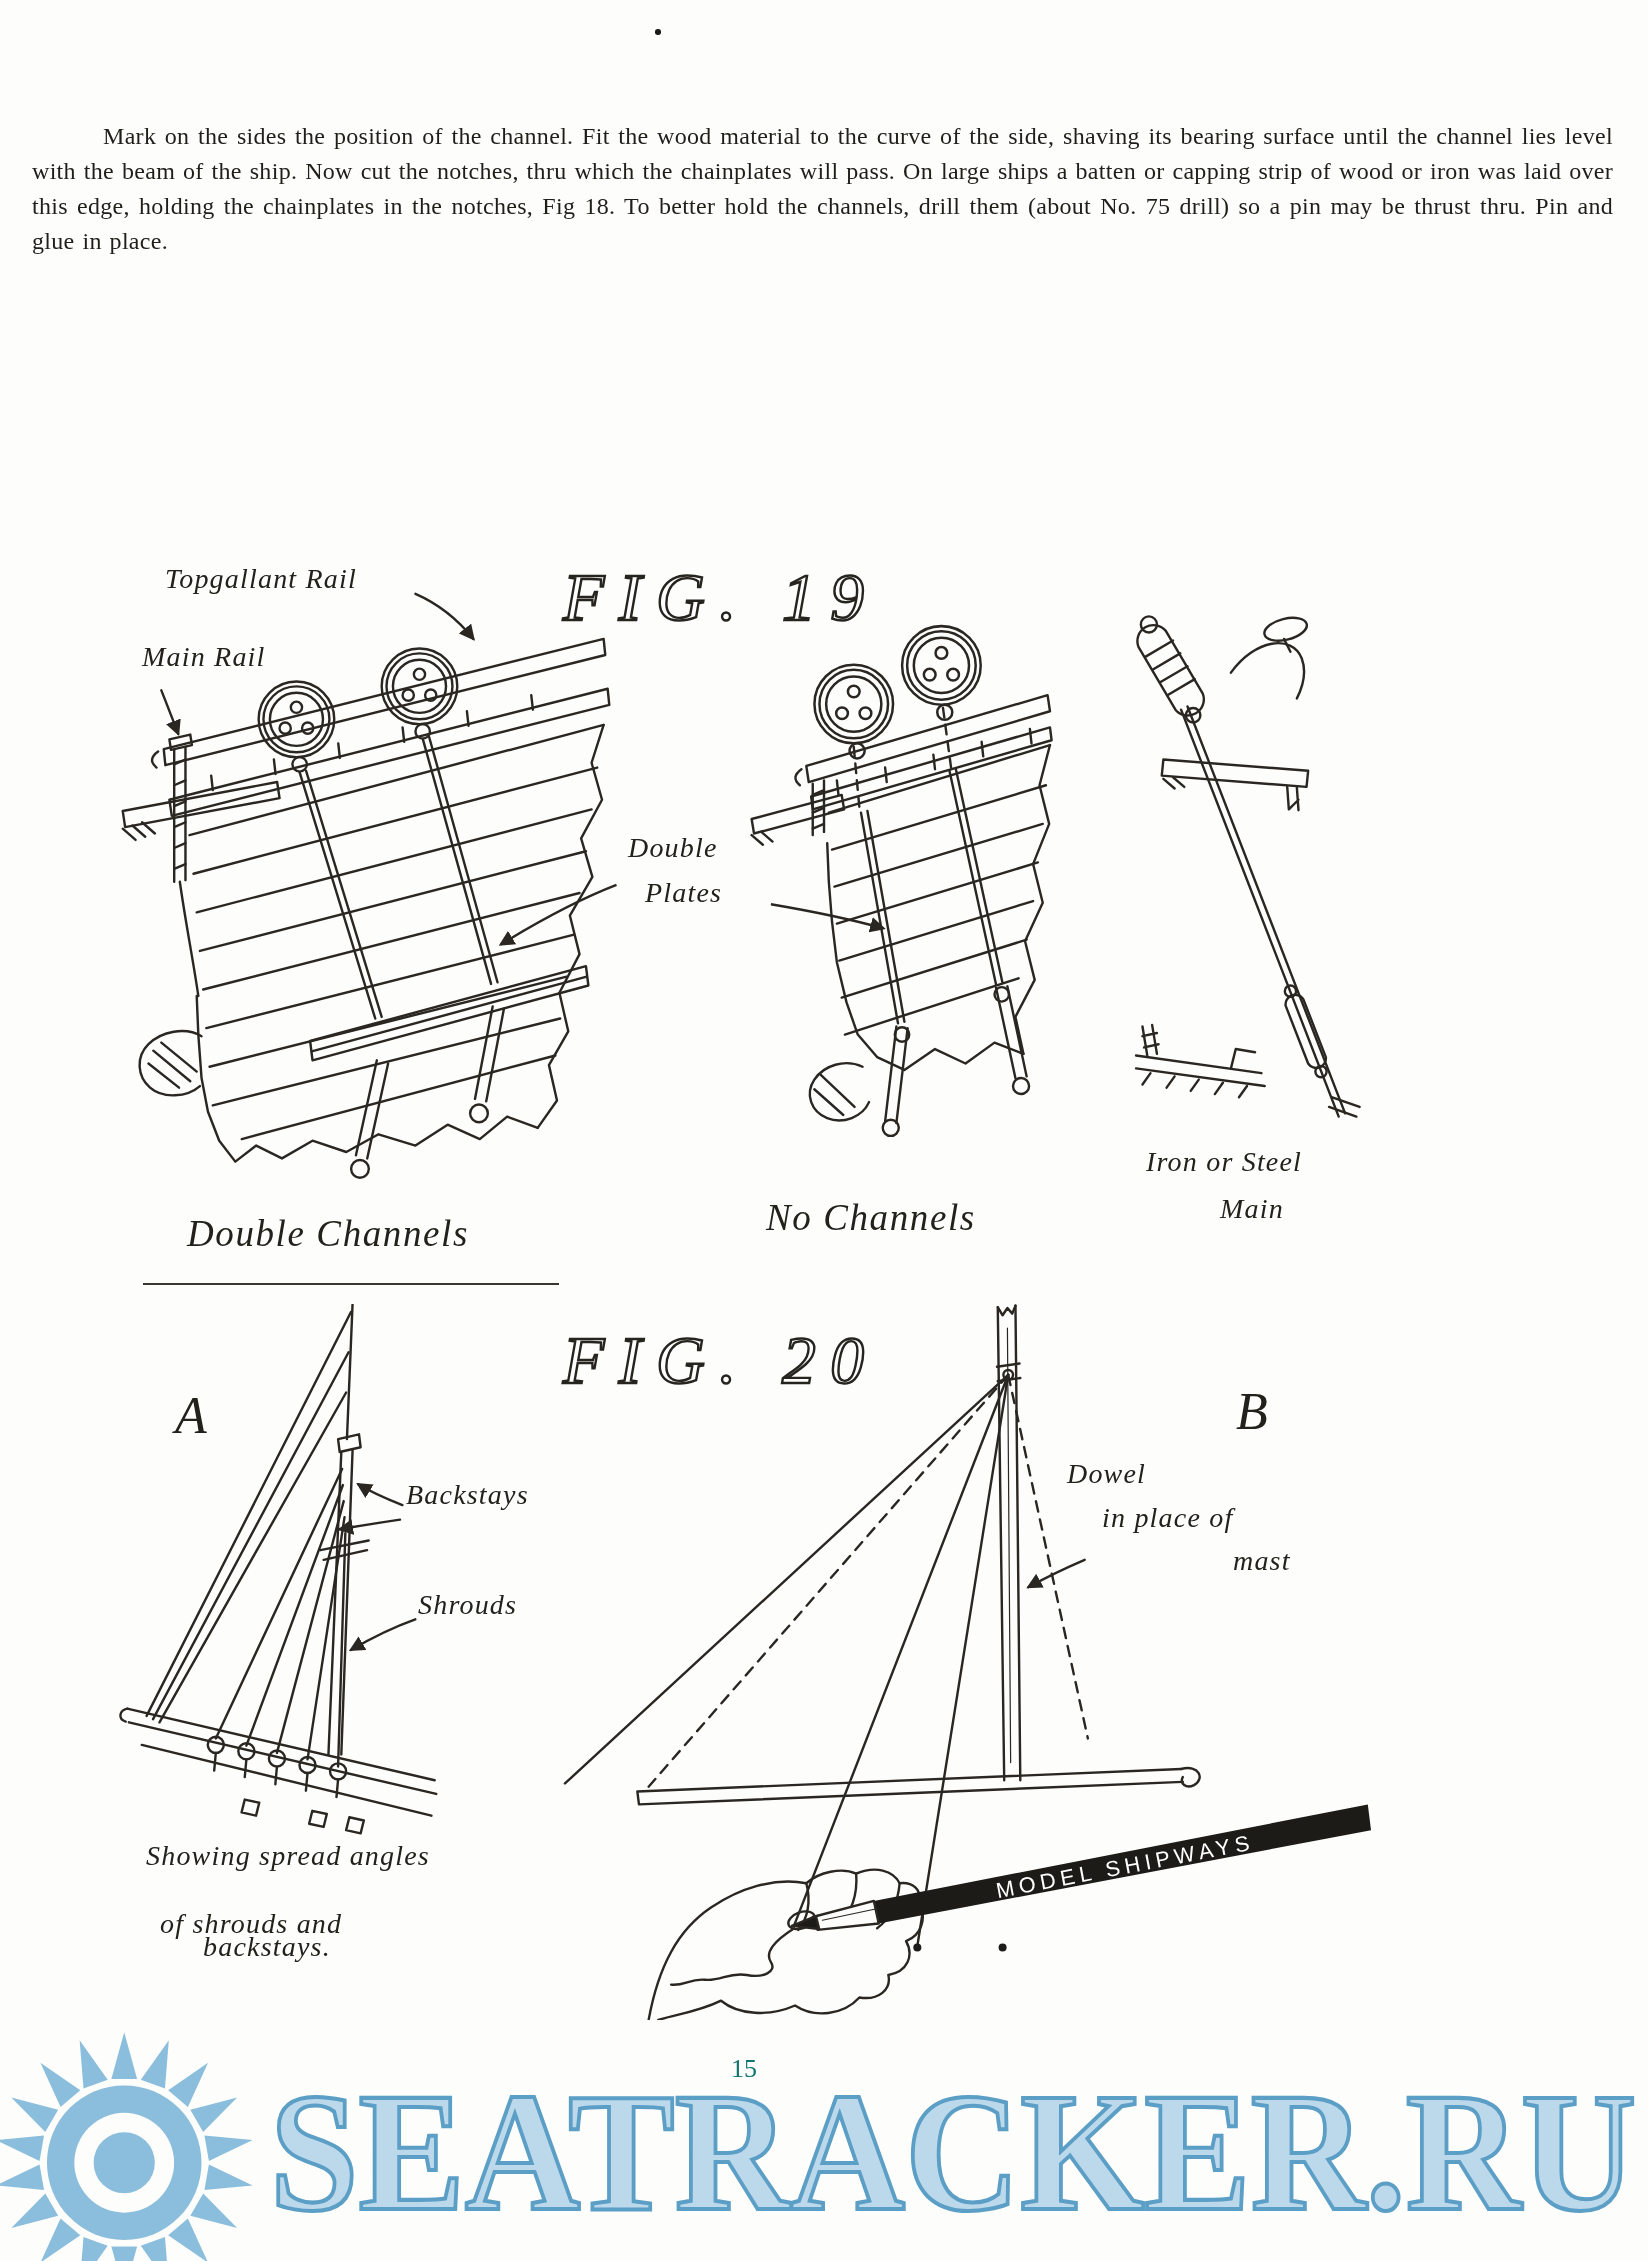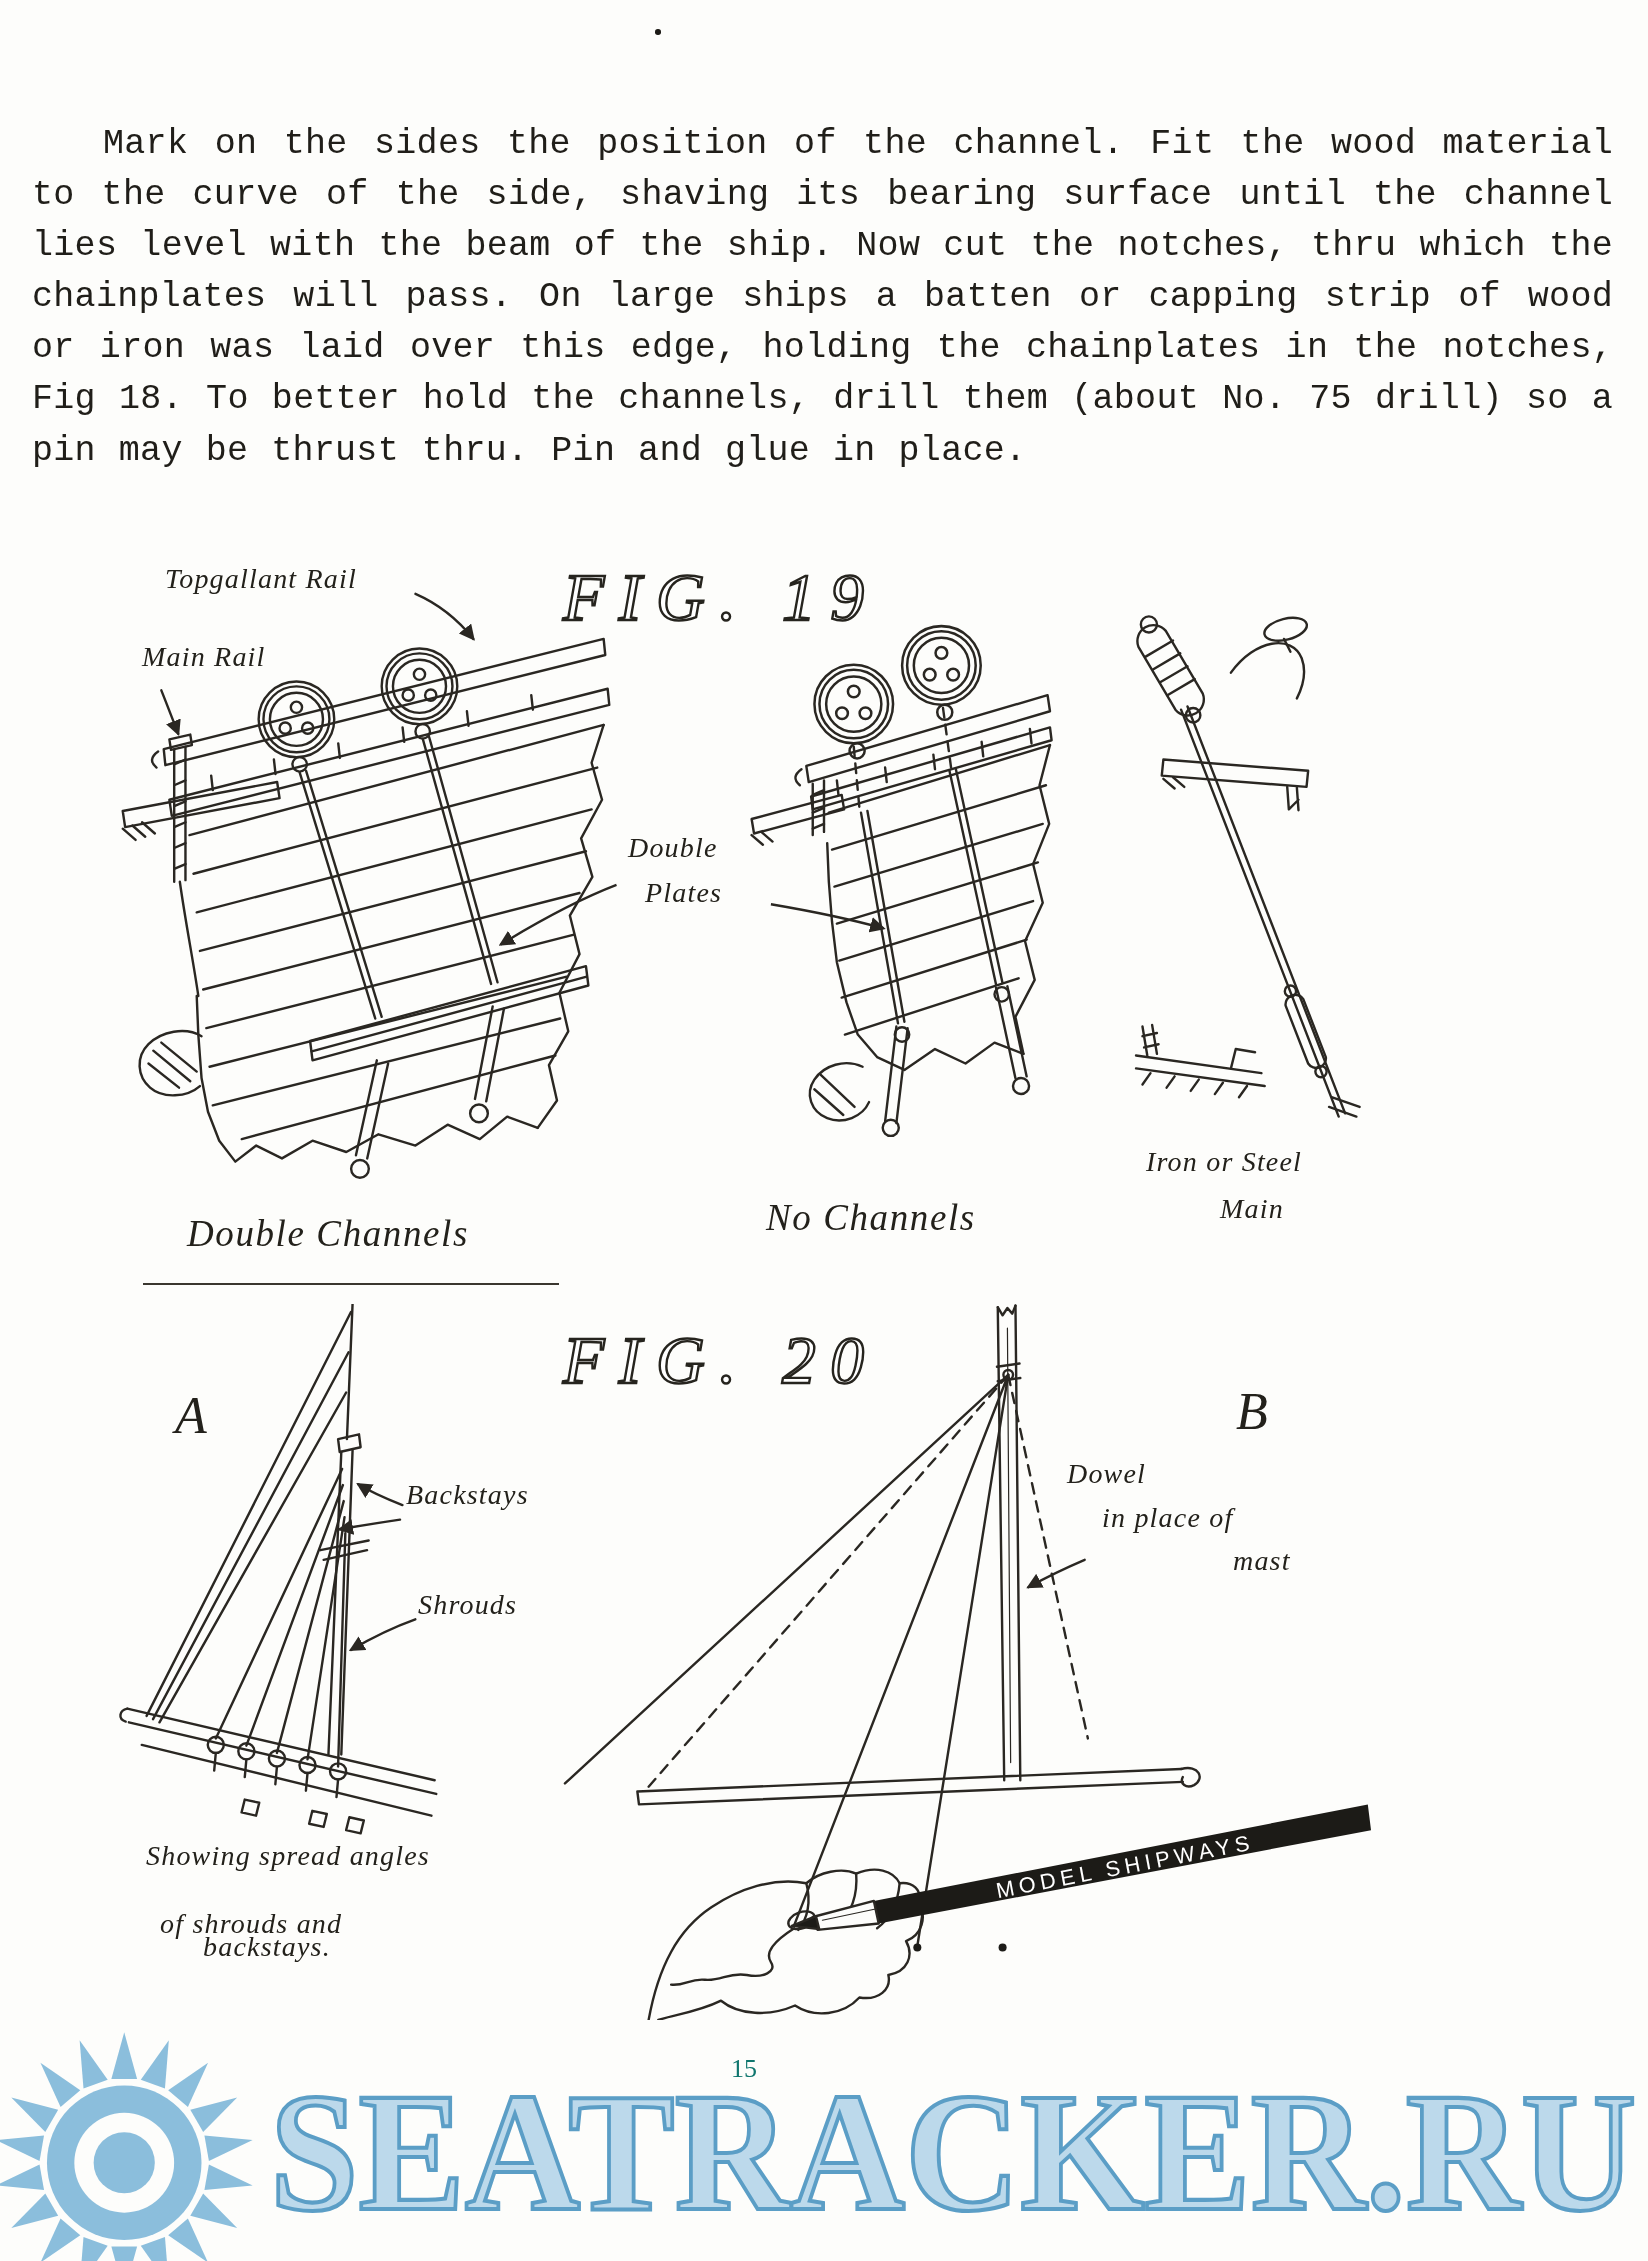--- a/index.html
+++ b/index.html
@@ -4,21 +4,21 @@
 <style>
   html,body{margin:0;padding:0;background:#9a9a9a;}
   .page{
     position:relative;width:1648px;height:2261px;margin:0 auto;
     background:#fdfdfb;overflow:hidden;
     font-family:"Liberation Serif", serif;color:#201e19;
   }
   .dot{position:absolute;width:5.6px;height:5.6px;border-radius:50%;background:#1c1a16;}
   .body-text{
     position:absolute;left:32px;right:35px;top:119px;
-    font-size:35px;line-height:1.46;text-align:justify;letter-spacing:0.3px;word-spacing:1.6px;font-family:Liberation Mono, monospace;
+    font-size:24px;line-height:1.46;text-align:justify;letter-spacing:0.3px;word-spacing:1.6px;
   }
   .body-text p{margin:0 0 24px 0;text-indent:71px;}
   .art{position:absolute;left:0;}
   .hand{
     position:absolute;font-family:"Liberation Serif", serif;font-style:italic;
     color:#23211b;white-space:nowrap;letter-spacing:1.2px;
   }
   .lab40{font-size:28px;}
   .lab46{font-size:37px;letter-spacing:1.6px;}
   .lab64{font-size:52px;}

